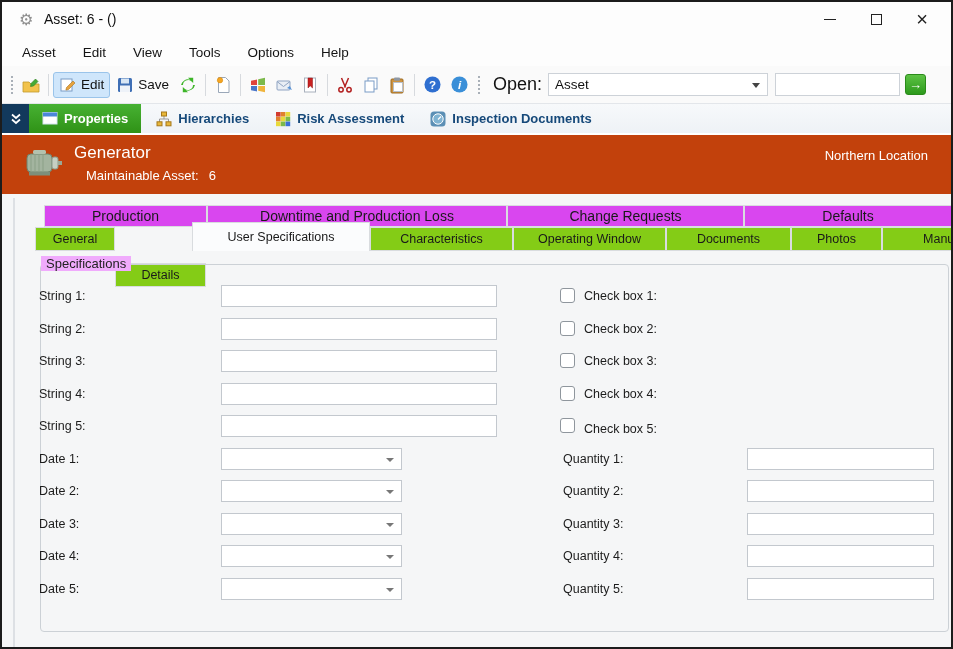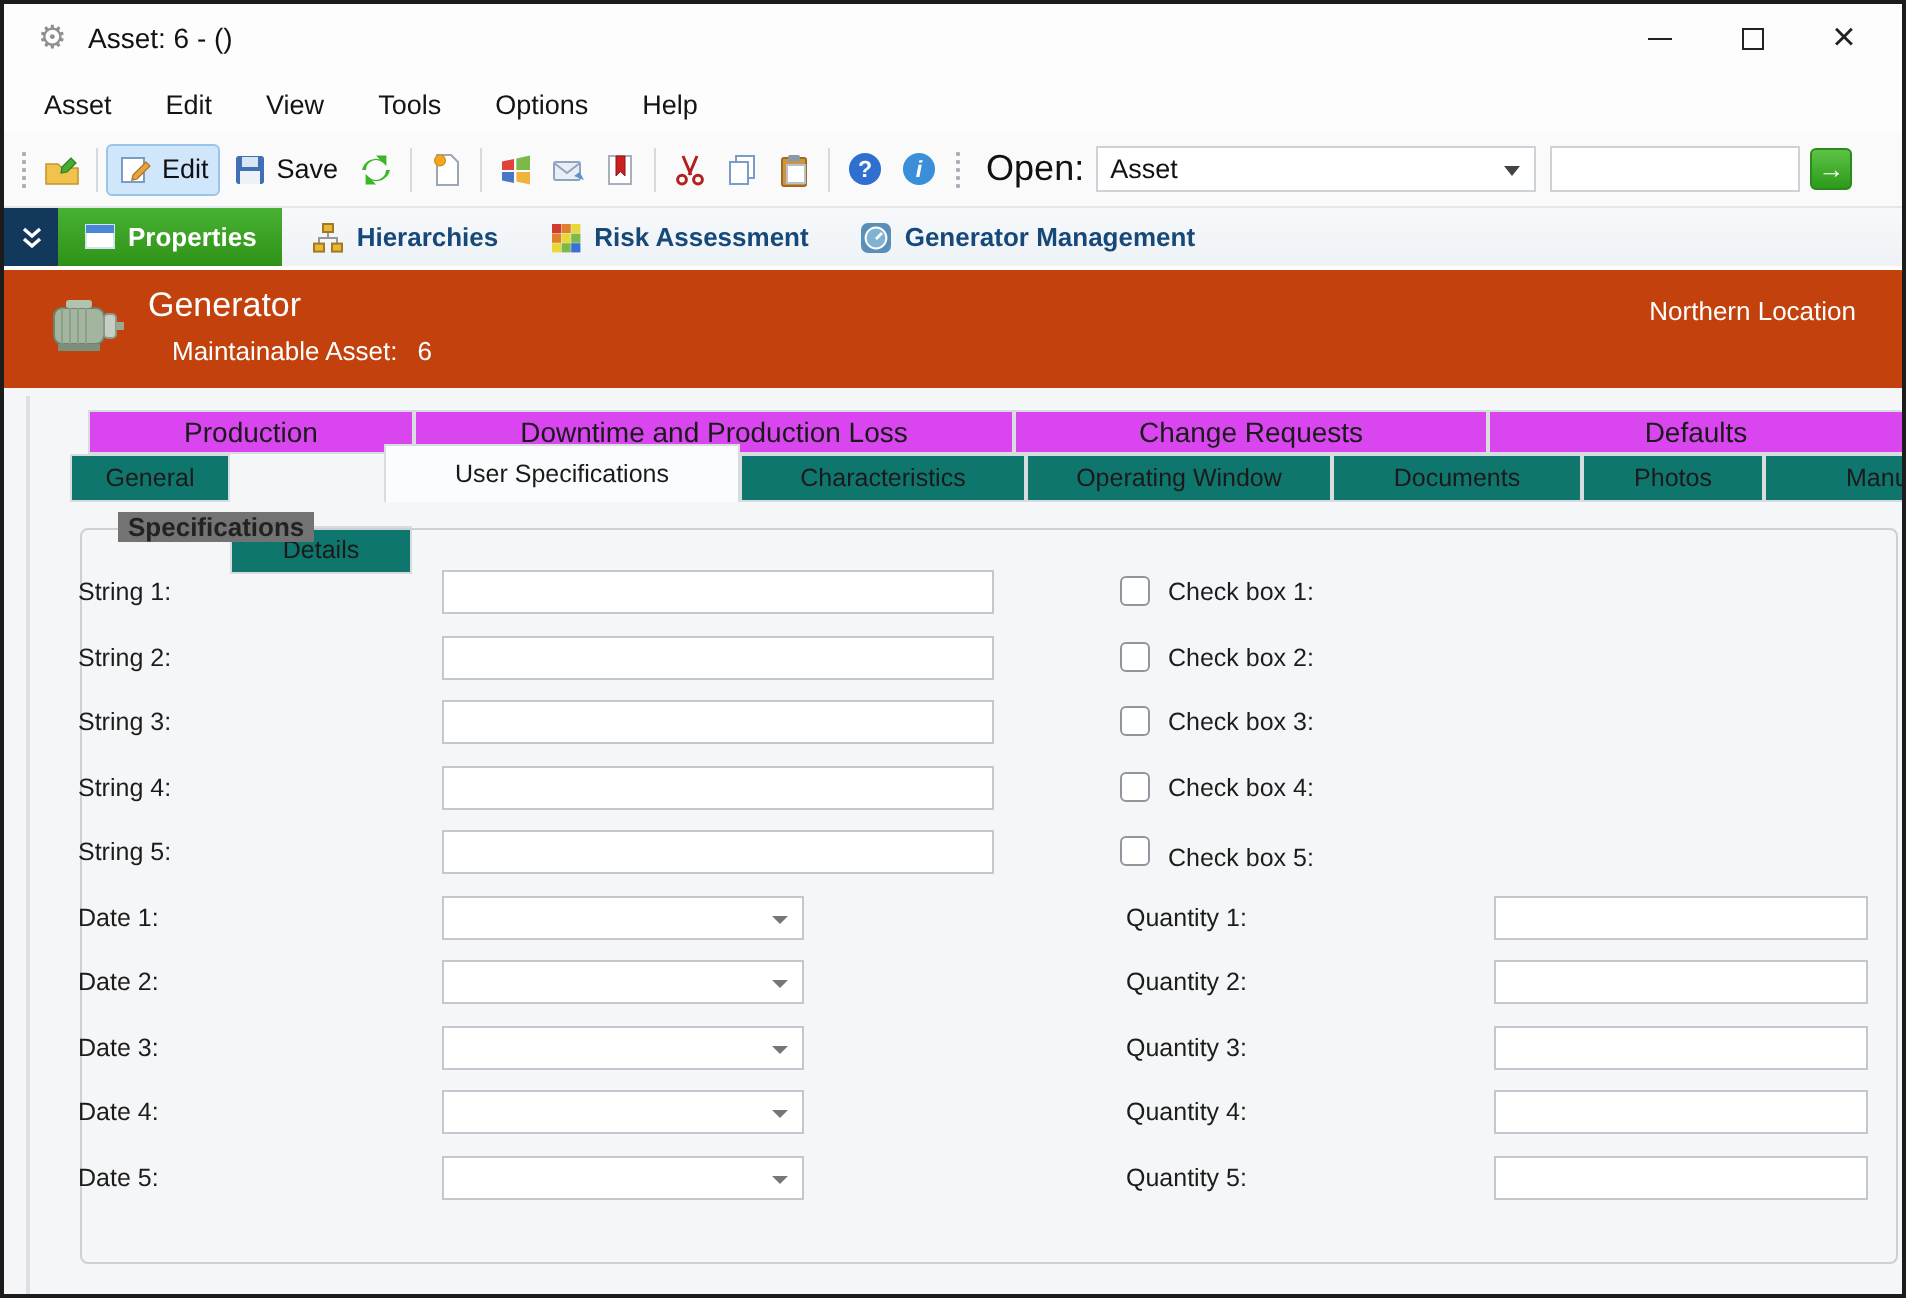--- a/index.html
+++ b/index.html
@@ -47,25 +47,25 @@
   .headerband .htitle { position:absolute; left:72px; top:8px; font-size:17px; }
   .headerband .hsub { position:absolute; left:84px; top:33px; font-size:13px; }
   .headerband .hsub .val { margin-left:10px; }
   .headerband .hloc { position:absolute; right:23px; top:13px; font-size:13px; }
 
   
   .content { position:absolute; top:192px; left:0; right:0; bottom:0; background:#f5f6f7; overflow:hidden; }
   .vsplit { position:absolute; left:11px; top:4px; bottom:0; width:2px; background:#dde0e4; }
 
   .tab1 { position:absolute; top:11px; height:22px; background:#d946ef; border:1px solid #d9dcdf; display:flex; align-items:center; justify-content:center; font-size:14px; color:#1a1a1a; }
-  .tab2 { position:absolute; top:33px; height:24px; background:#0f766e; border:1px solid #d9dcdf; display:flex; align-items:center; justify-content:center; font-size:12.5px; color:#1a1a1a; }
+  .tab2 { position:absolute; top:33px; height:24px; background:#84cc16; border:1px solid #d9dcdf; display:flex; align-items:center; justify-content:center; font-size:12.5px; color:#1a1a1a; }
   .tab2.active { top:28px; height:29px; background:#fbfcfd; border-bottom:none; z-index:2; }
 
   .groupbox { position:absolute; left:38px; top:70px; width:909px; height:368px; border:1px solid #ccd1d6; border-radius:4px; }
-  .grouplabel { position:absolute; left:18px; top:-9px; background:#737373; padding:0 5px; font-size:13px; font-weight:bold; color:#222; }
+  .grouplabel { position:absolute; left:0; top:-9px; background:#f0abfc; padding:0 5px; font-size:13px; font-weight:normal; color:#222; }
 
   .flabel { position:absolute; font-size:12.5px; color:#1c1c1c; height:22px; line-height:22px; }
   .tinput { position:absolute; height:22px; border:1px solid #c3c8ce; background:#fff; font-size:12.5px; padding:0 4px; outline:none; }
   .combo { position:absolute; height:22px; width:181px; left:219px; border:1px solid #c3c8ce; background:#fff; }
   .combo .arrow { position:absolute; right:7px; top:9px; width:0; height:0; border-left:4px solid transparent; border-right:4px solid transparent; border-top:4px solid #777; }
   .cbox { position:absolute; left:558px; width:15px; height:15px; border:1px solid #8f969d; border-radius:3px; background:#fff; }
 </style>
 </head>
 <body>
 
@@ -246,21 +246,21 @@
       <span>Risk Assessment</span>
     </div>
     <div class="module-tab">
       <span>
           <svg width="16" height="16" viewBox="0 0 16 16">
             <rect x="0.5" y="0.5" width="15" height="15" rx="3.5" fill="#5b8fb5"></rect>
             <circle cx="8" cy="8" r="5.2" fill="#7fb3d2" stroke="#fff"></circle>
             <path d="M8 8.5L11 5.5" stroke="#fff" stroke-width="1.3"></path>
           </svg>
         </span>
-      <span>Generator Management</span>
+      <span>Inspection Documents</span>
     </div>
   </div>
 
   <div class="headerband">
     <span class="genicon">
       <svg width="44" height="36" viewBox="0 0 44 36">
           <rect x="7" y="8" width="25" height="18" rx="4" fill="#a3b49f" stroke="#6e826d"></rect>
           <path d="M11 8v18M15 8v18M19 8v18M23 8v18" stroke="#8ba087" stroke-width="1"></path>
           <rect x="32" y="11" width="6" height="12" rx="2" fill="#c6cfc3" stroke="#8a9a88"></rect>
           <rect x="38" y="15" width="4" height="4" fill="#9aa896"></rect>

